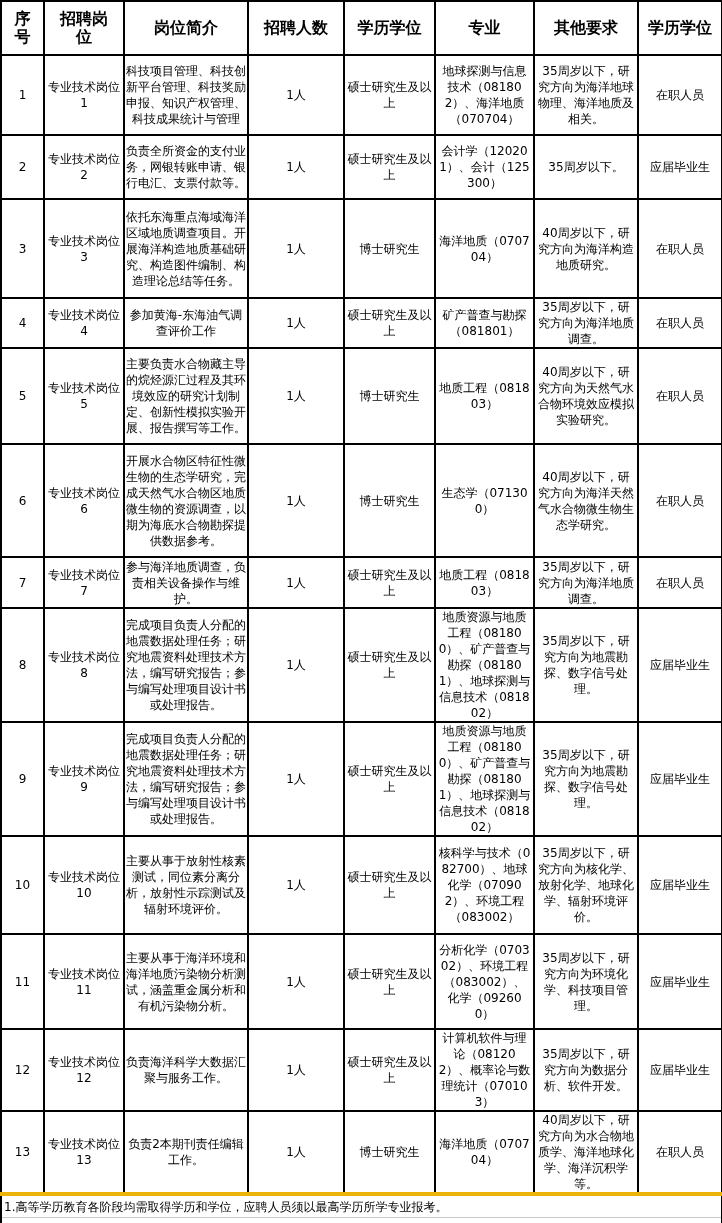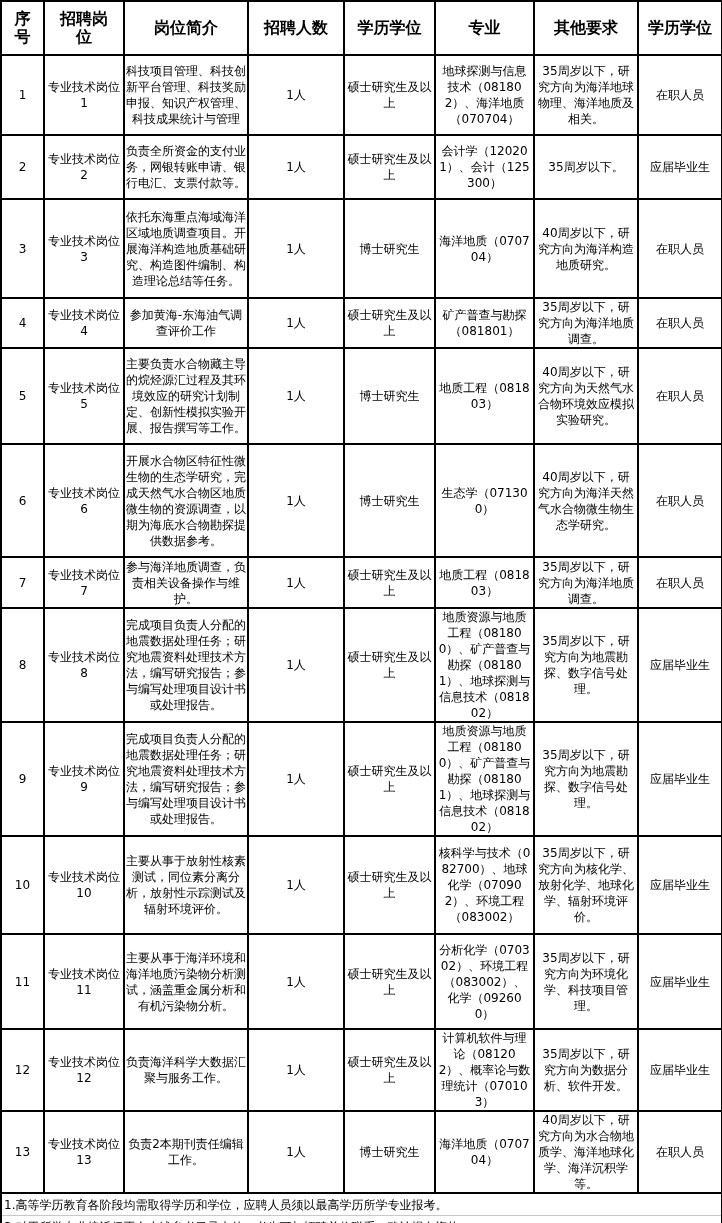--- a/index.html
+++ b/index.html
@@ -2,21 +2,21 @@
 <html><head>
 <meta charset="utf-8">
 <style>
   html, body { margin:0; padding:0; background:#ffffff; }
   body { width:722px; height:1223px; overflow:hidden; font-family:"DejaVu Sans","Liberation Sans",sans-serif; color:#000; }
   table { border-collapse:collapse; table-layout:fixed; width:721px; position:absolute; left:0; top:0; }
   td, th { border:2px solid #000; padding:0 2px; text-align:center; vertical-align:middle; font-size:12px; line-height:16px; word-break:break-all; overflow:hidden; }
   th { font-size:16px; font-weight:bold; height:19px; line-height:18px; font-family:"DejaVu Serif","Liberation Serif",serif; padding:8px; }
   td.desc { text-align:center; padding:0 1px; }
   td.note { text-align:left; border-left:2px solid #000; border-right:2px solid #000; border-top:1px solid #c8c8c8; border-bottom:1px solid #c8c8c8; font-size:12px; height:21px; padding-left:2px; }
-  tr.note-first td.note { border-top:2px solid #eab308;margin-top:45px; }
+  tr.note-first td.note { border-top:4px solid #eab308;margin-top:45px; }
   tr.note-last td.note { border-bottom:2px solid #000; }
 </style>
 </head>
 <body>
 
 <table>
   <colgroup>
     <col style="width:43px">
     <col style="width:80px">
     <col style="width:124px">

